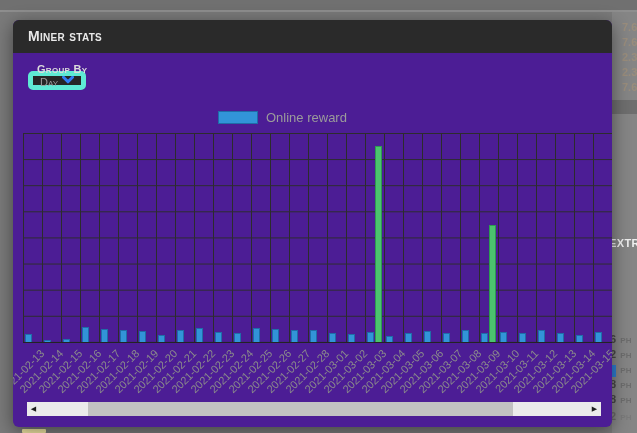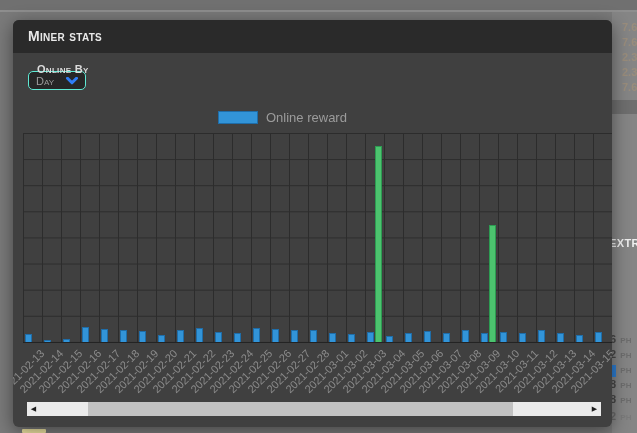--- a/index.html
+++ b/index.html
@@ -23,37 +23,37 @@
   .bg-row-bot{height:15px;line-height:15px;font-size:11px;white-space:nowrap;}
   .bg-row-bot .c1{color:#474747;font-weight:bold;}
   .bg-row-bot .c2{color:#6d6d6d;font-size:8px;font-weight:bold;margin-left:4px;letter-spacing:.4px;}
   .bg-row-bot.faint{opacity:.45;}
   .bg-bluefrag{position:absolute;left:610px;top:365px;width:6px;height:12px;background:#2d7dd2;}
   .bg-yellowfrag{position:absolute;left:22px;top:429px;width:24px;height:4px;background:#f1e6a4;border-radius:1px;}
 
   
   .modal{
     position:absolute;left:13px;top:20px;width:599px;height:407px;
-    background:#404040;border-radius:6px;overflow:hidden;
+    background:#4c1d95;border-radius:6px;overflow:hidden;
     box-shadow:0 4px 18px rgba(0,0,0,.45);
   }
   .modal-header{position:absolute;left:0;top:0;width:100%;height:33px;background:#2a2a2a;}
   .modal-title{
     position:absolute;left:15px;top:0;line-height:33px;
     font-variant:small-caps;font-weight:bold;font-size:14px;color:#e9e9e9;letter-spacing:.3px;
   }
   
   .groupby-label{
     position:absolute;left:24px;top:43px;font-variant:small-caps;font-weight:bold;
     font-size:11px;color:#dcdcdc;letter-spacing:.3px;z-index:3;
   }
   .groupby-select{
     position:absolute;left:15px;top:51px;width:58px;height:19px;
-    background:#262626;border:1px solid #5eead4;border-radius:5px;
-    display:flex;align-items:center;justify-content:space-between;
+    background:#262626;border:5px solid #5eead4;border-radius:5px;
+    display:flex;align-items:flex-start;justify-content:space-between;
     padding:0 7px;box-sizing:border-box;cursor:pointer;z-index:2;
   }
   .groupby-value{font-variant:small-caps;font-size:11px;color:#9d9d9d;}
   .chevron{display:flex;align-items:center;}
 
   
   .legend{position:absolute;left:205px;top:90px;display:flex;align-items:flex-end;}
   .legend-item{display:flex;align-items:center;gap:8px;cursor:pointer;}
   .legend-swatch{width:40px;height:13px;box-sizing:border-box;border:1px solid rgba(0,0,0,.35);}
   .legend-label{font-size:13px;color:#9b9b9b;}
@@ -110,21 +110,21 @@
   </div>
 
 <div class="bg-bluefrag"></div>
 <div class="bg-yellowfrag"></div>
 
 <div class="modal">
 
   <div class="modal-header"></div>
   <div class="modal-title">Miner stats</div>
 
-  <div class="groupby-label">Online By</div>
+  <div class="groupby-label">Group By</div>
   <div class="groupby-select">
     <span class="groupby-value">Day</span>
     <span class="chevron">
       <svg width="12" height="8" viewBox="0 0 12 8">
         <path d="M1.5 1.2 L6 5.8 L10.5 1.2" stroke="#2f7df6" stroke-width="3" fill="none" stroke-linecap="round" stroke-linejoin="round"></path>
       </svg>
     </span>
   </div>
 
   <div class="legend">

